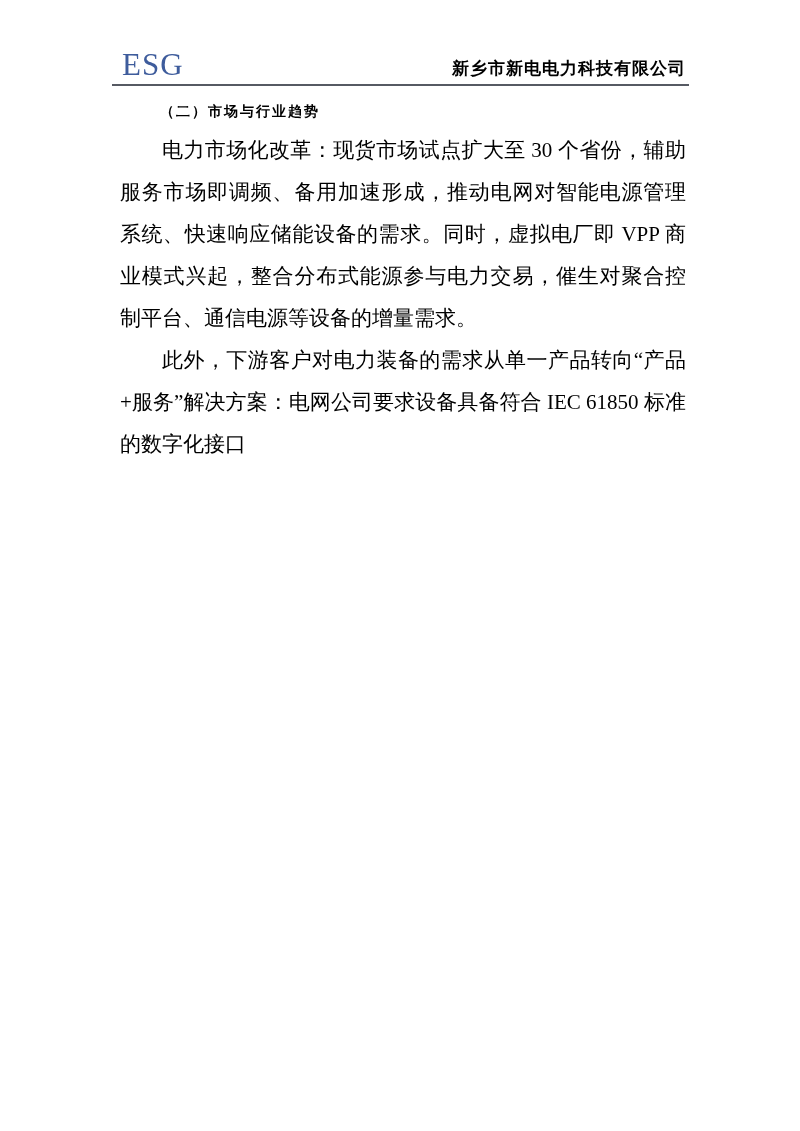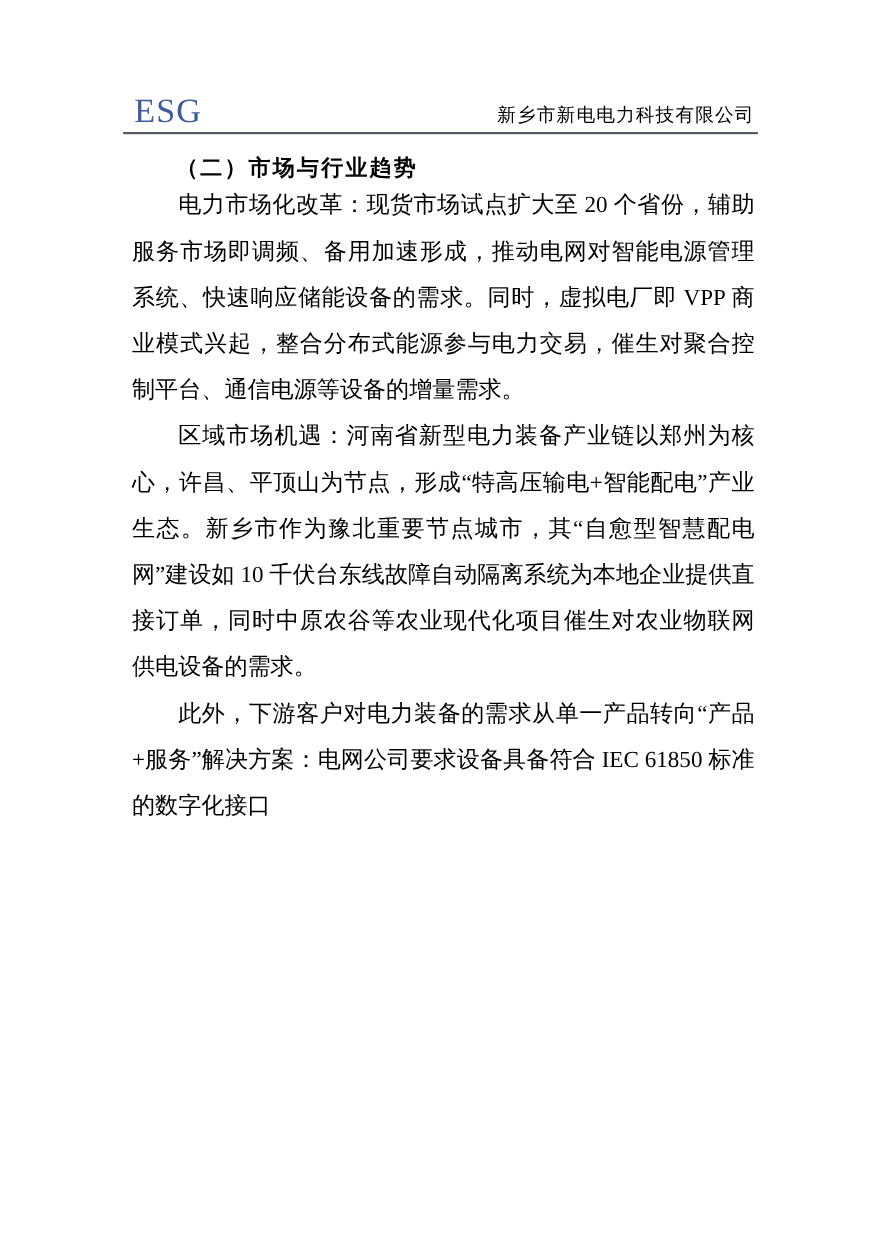--- a/index.html
+++ b/index.html
@@ -4,21 +4,20 @@
 <style>
   html, body { margin: 0; padding: 0; background: #ffffff; }
   .page {
     position: relative;
     width: 800px;
     height: 841px;
     background: #ffffff;
     font-family: "Liberation Serif", "DejuVu Serif", serif;
     color: #000000;
     overflow: hidden;
-    margin-top: 36px;
   }
   .header {
     position: absolute;
     top: 48px;
     left: 120px;
     width: 566px;
     height: 38px;
   }
   .logo {
     position: absolute;
@@ -28,40 +27,40 @@
     font-size: 31px;
     line-height: 34px;
     letter-spacing: 1px;
     color: var(--logo-color, #3e5c9c);
   }
   .company {
     position: absolute;
     right: 0;
     bottom: 6px;
     font-family: "Liberation Sans", "DejaVu Sans", sans-serif;
-    font-weight: normal;
+    font-weight: bold;
     font-size: 17px;
     color: #000000;
     letter-spacing: 1px;
   }
   .divider {
     position: absolute;
     top: 84px;
     left: 112px;
     width: 577px;
     height: 0;
     border-top: 2px solid var(--divider-color, #565a63);
   }
   .heading {
     position: absolute;
     top: 103px;
     left: 160px;
     font-family: "Liberation Sans", "DejaVu Sans", sans-serif;
     font-weight: bold;
-    font-size: 20px;
+    font-size: 14px;
     letter-spacing: 2px;
     color: #000000;
     text-align: right;
   }
   .content {
     position: absolute;
     top: 129px;
     left: 120px;
     width: 566px;
     font-size: 21px;
@@ -92,20 +91,19 @@
   <div class="header">
     <span class="logo">ESG</span>
     <span class="company">新乡市新电电力科技有限公司</span>
   </div>
 
   <div class="divider"></div>
 
   <div class="heading">（二）市场与行业趋势</div>
 
   <div class="content">
-    <p>电力市场化改革：现货市场试点扩大至 20 个省份，辅助服务市场即调频、备用加速形成，推动电网对智能电源管理系统、快速响应储能设备的需求。同时，虚拟电厂即 VPP 商业模式兴起，整合分布式能源参与电力交易，催生对聚合控制平台、通信电源等设备的增量需求。</p>
-    <p>区域市场机遇：河南省新型电力装备产业链以郑州为核心，许昌、平顶山为节点，形成“特高压输电+智能配电”产业生态。新乡市作为豫北重要节点城市，其“自愈型智慧配电网”建设如 10 千伏台东线故障自动隔离系统为本地企业提供直接订单，同时中原农谷等农业现代化项目催生对农业物联网供电设备的需求。</p>
+    <p>电力市场化改革：现货市场试点扩大至 30 个省份，辅助服务市场即调频、备用加速形成，推动电网对智能电源管理系统、快速响应储能设备的需求。同时，虚拟电厂即 VPP 商业模式兴起，整合分布式能源参与电力交易，催生对聚合控制平台、通信电源等设备的增量需求。</p>
     <p>此外，下游客户对电力装备的需求从单一产品转向“产品+服务”解决方案：电网公司要求设备具备符合 IEC 61850 标准的数字化接口</p>
   </div>
 
   <div class="page-number">9</div>
 
 </div>
 
 </body></html>

